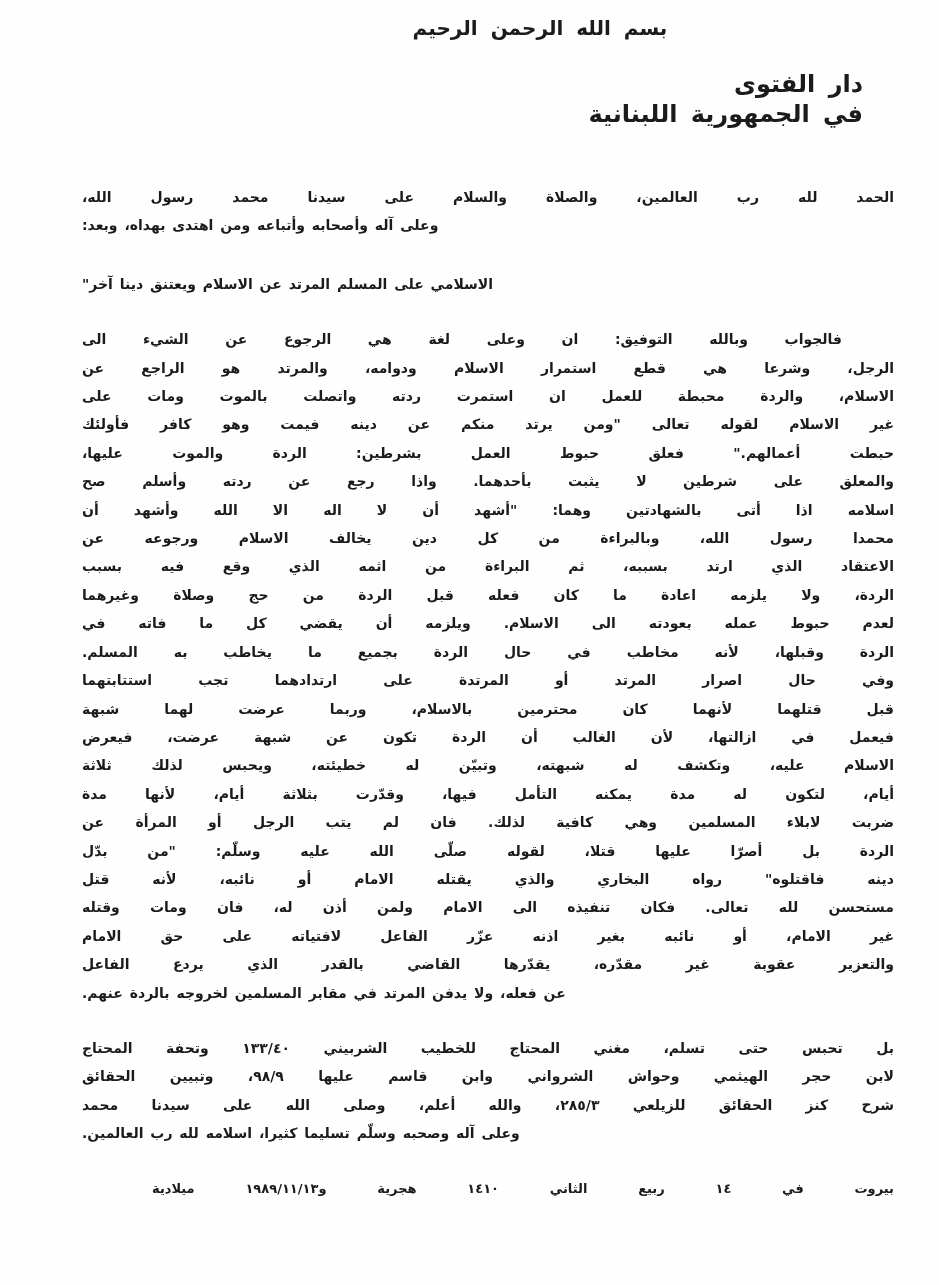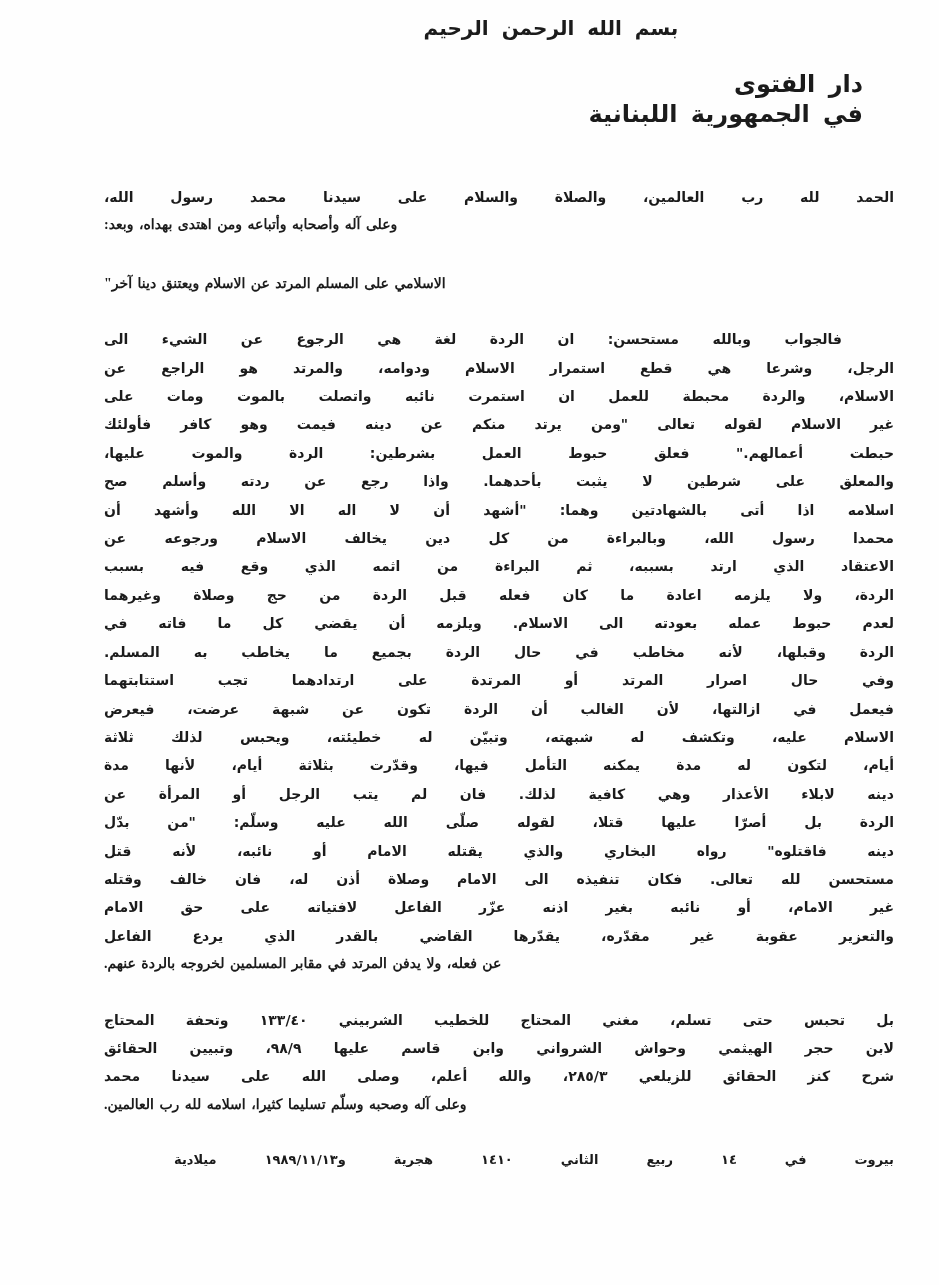--- a/index.html
+++ b/index.html
@@ -11,21 +11,21 @@
     position: relative;
     width: 939px;
     height: 1285px;
     margin: 0 auto;
     box-sizing: border-box;
     background: var(--paper, #fefefe);
     color: var(--ink, #1b1b1b);
     direction: rtl;
     font-family: "DejaVu Sans", sans-serif;
     font-weight: bold;
-    padding: 14px 45px 20px 104px;
+    padding: 14px 45px 20px 82px;
     overflow: hidden;
   }
   .basmala {
     font-size: 20px;
     line-height: 29px;
     text-align: center;
     position: relative;
     right: -52px;
     word-spacing: 6px;
   }
@@ -53,21 +53,20 @@
     line-height: 28.4px;
     text-align: justify;
     text-align-last: justify;
     word-spacing: 2px;
   }
   .line.first-indent {
     padding-right: 52px;
   }
   .line.para-end {
     text-align-last: left;
-    font-family: Liberation Serif, serif;
   }
   .dateline {
     margin-top: 26px;
     padding-left: 70px;
     font-size: 13px;
     line-height: 29px;
     text-align: justify;
     text-align-last: justify;
     word-spacing: 3px;
   }
@@ -86,40 +85,41 @@
 
   <div id="paragraphs">
       <div class="para">
         <div class="line">الحمد لله رب العالمين، والصلاة والسلام على سيدنا محمد رسول الله،</div>
         <div class="line para-end">وعلى آله وأصحابه وأتباعه ومن اهتدى بهداه، وبعد:</div>
       </div>
       <div class="para gap-lg">
         <div class="line para-end">الاسلامي على المسلم المرتد عن الاسلام ويعتنق دينا آخر"</div>
       </div>
       <div class="para">
-        <div class="line first-indent">فالجواب وبالله مستحسن: ان الردة لغة هي الرجوع عن الشيء الى</div>
+        <div class="line first-indent">فالجواب وبالله التوفيق: ان وعلى لغة هي الرجوع عن الشيء الى</div>
         <div class="line">الرجل، وشرعا هي قطع استمرار الاسلام ودوامه، والمرتد هو الراجع عن</div>
-        <div class="line">الاسلام، والردة محبطة للعمل ان استمرت نائبه واتصلت بالموت ومات على</div>
+        <div class="line">الاسلام، والردة محبطة للعمل ان استمرت ردته واتصلت بالموت ومات على</div>
         <div class="line">غير الاسلام لقوله تعالى "ومن يرتد منكم عن دينه فيمت وهو كافر فأولئك</div>
         <div class="line">حبطت أعمالهم." فعلق حبوط العمل بشرطين: الردة والموت عليها،</div>
         <div class="line">والمعلق على شرطين لا يثبت بأحدهما. واذا رجع عن ردته وأسلم صح</div>
         <div class="line">اسلامه اذا أتى بالشهادتين وهما: "أشهد أن لا اله الا الله وأشهد أن</div>
         <div class="line">محمدا رسول الله، وبالبراءة من كل دين يخالف الاسلام ورجوعه عن</div>
         <div class="line">الاعتقاد الذي ارتد بسببه، ثم البراءة من اثمه الذي وقع فيه بسبب</div>
         <div class="line">الردة، ولا يلزمه اعادة ما كان فعله قبل الردة من حج وصلاة وغيرهما</div>
         <div class="line">لعدم حبوط عمله بعودته الى الاسلام. ويلزمه أن يقضي كل ما فاته في</div>
         <div class="line">الردة وقبلها، لأنه مخاطب في حال الردة بجميع ما يخاطب به المسلم.</div>
         <div class="line">وفي حال اصرار المرتد أو المرتدة على ارتدادهما تجب استتابتهما</div>
+        <div class="line">قبل قتلهما لأنهما كان محترمين بالاسلام، وربما عرضت لهما شبهة</div>
         <div class="line">فيعمل في ازالتها، لأن الغالب أن الردة تكون عن شبهة عرضت، فيعرض</div>
         <div class="line">الاسلام عليه، وتكشف له شبهته، وتبيّن له خطيئته، ويحبس لذلك ثلاثة</div>
         <div class="line">أيام، لتكون له مدة يمكنه التأمل فيها، وقدّرت بثلاثة أيام، لأنها مدة</div>
-        <div class="line">دينه لابلاء الأعذار وهي كافية لذلك. فان لم يتب الرجل أو المرأة عن</div>
+        <div class="line">ضربت لابلاء المسلمين وهي كافية لذلك. فان لم يتب الرجل أو المرأة عن</div>
         <div class="line">الردة بل أصرّا عليها قتلا، لقوله صلّى الله عليه وسلّم: "من بدّل</div>
         <div class="line">دينه فاقتلوه" رواه البخاري والذي يقتله الامام أو نائبه، لأنه قتل</div>
-        <div class="line">مستحسن لله تعالى. فكان تنفيذه الى الامام وصلاة أذن له، فان خالف وقتله</div>
+        <div class="line">مستحسن لله تعالى. فكان تنفيذه الى الامام ولمن أذن له، فان ومات وقتله</div>
         <div class="line">غير الامام، أو نائبه بغير اذنه عزّر الفاعل لافتياته على حق الامام</div>
         <div class="line">والتعزير عقوبة غير مقدّره، يقدّرها القاضي بالقدر الذي يردع الفاعل</div>
         <div class="line para-end">عن فعله، ولا يدفن المرتد في مقابر المسلمين لخروجه بالردة عنهم.</div>
       </div>
       <div class="para">
         <div class="line">بل تحبس حتى تسلم، مغني المحتاج للخطيب الشربيني ١٣٣/٤٠ وتحفة المحتاج</div>
         <div class="line">لابن حجر الهيثمي وحواش الشرواني وابن قاسم عليها ٩٨/٩، وتبيين الحقائق</div>
         <div class="line">شرح كنز الحقائق للزيلعي ٢٨٥/٣، والله أعلم، وصلى الله على سيدنا محمد</div>
         <div class="line para-end">وعلى آله وصحبه وسلّم تسليما كثيرا، اسلامه لله رب العالمين.</div>
       </div>

